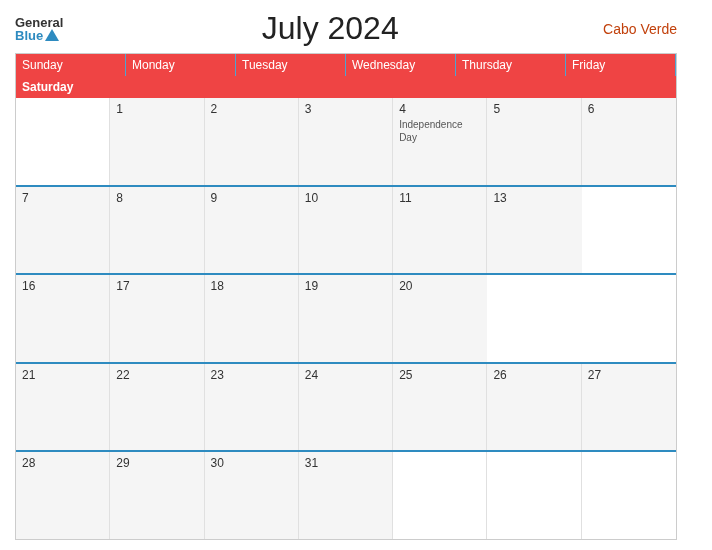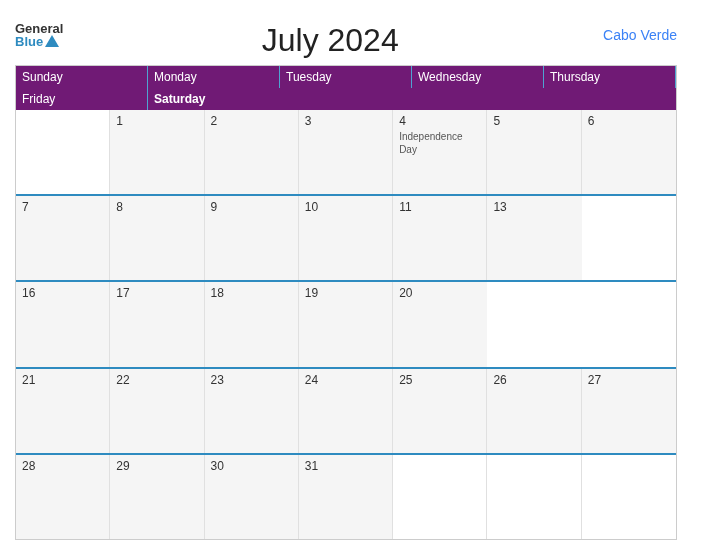--- a/index.html
+++ b/index.html
@@ -48,38 +48,37 @@
       border-bottom: 12px solid #2e8bc0;
       margin-left: 2px;
       margin-bottom: 1px;
     }
     .title {
       font-size: 32px;
       font-weight: normal;
       color: #222;
       text-align: center;
       flex: 1;
-      margin-top: 12px;
     }
     .country {
       font-size: 14px;
-      color: #3b82f6;
+      color: #c2410c;
       text-align: right;
       min-width: 80px;
     }
     .calendar {
       flex: 1;
       display: flex;
       flex-direction: column;
       border: 1px solid #ccc;
     }
     .day-headers {
       display: grid;
-      grid-template-columns: repeat(5, 1fr);
-      background: #701a75;
+      grid-template-columns: repeat(6, 1fr);
+      background: #ef4444;
     }
     .day-header {
       color: #fff;
       font-size: 12px;
       padding: 4px 6px;
       text-align: left;
       border-right: 1px solid #4fa3d1;
     }
     .day-header:last-child { border-right: none; font-weight: bold; }
     .weeks {

